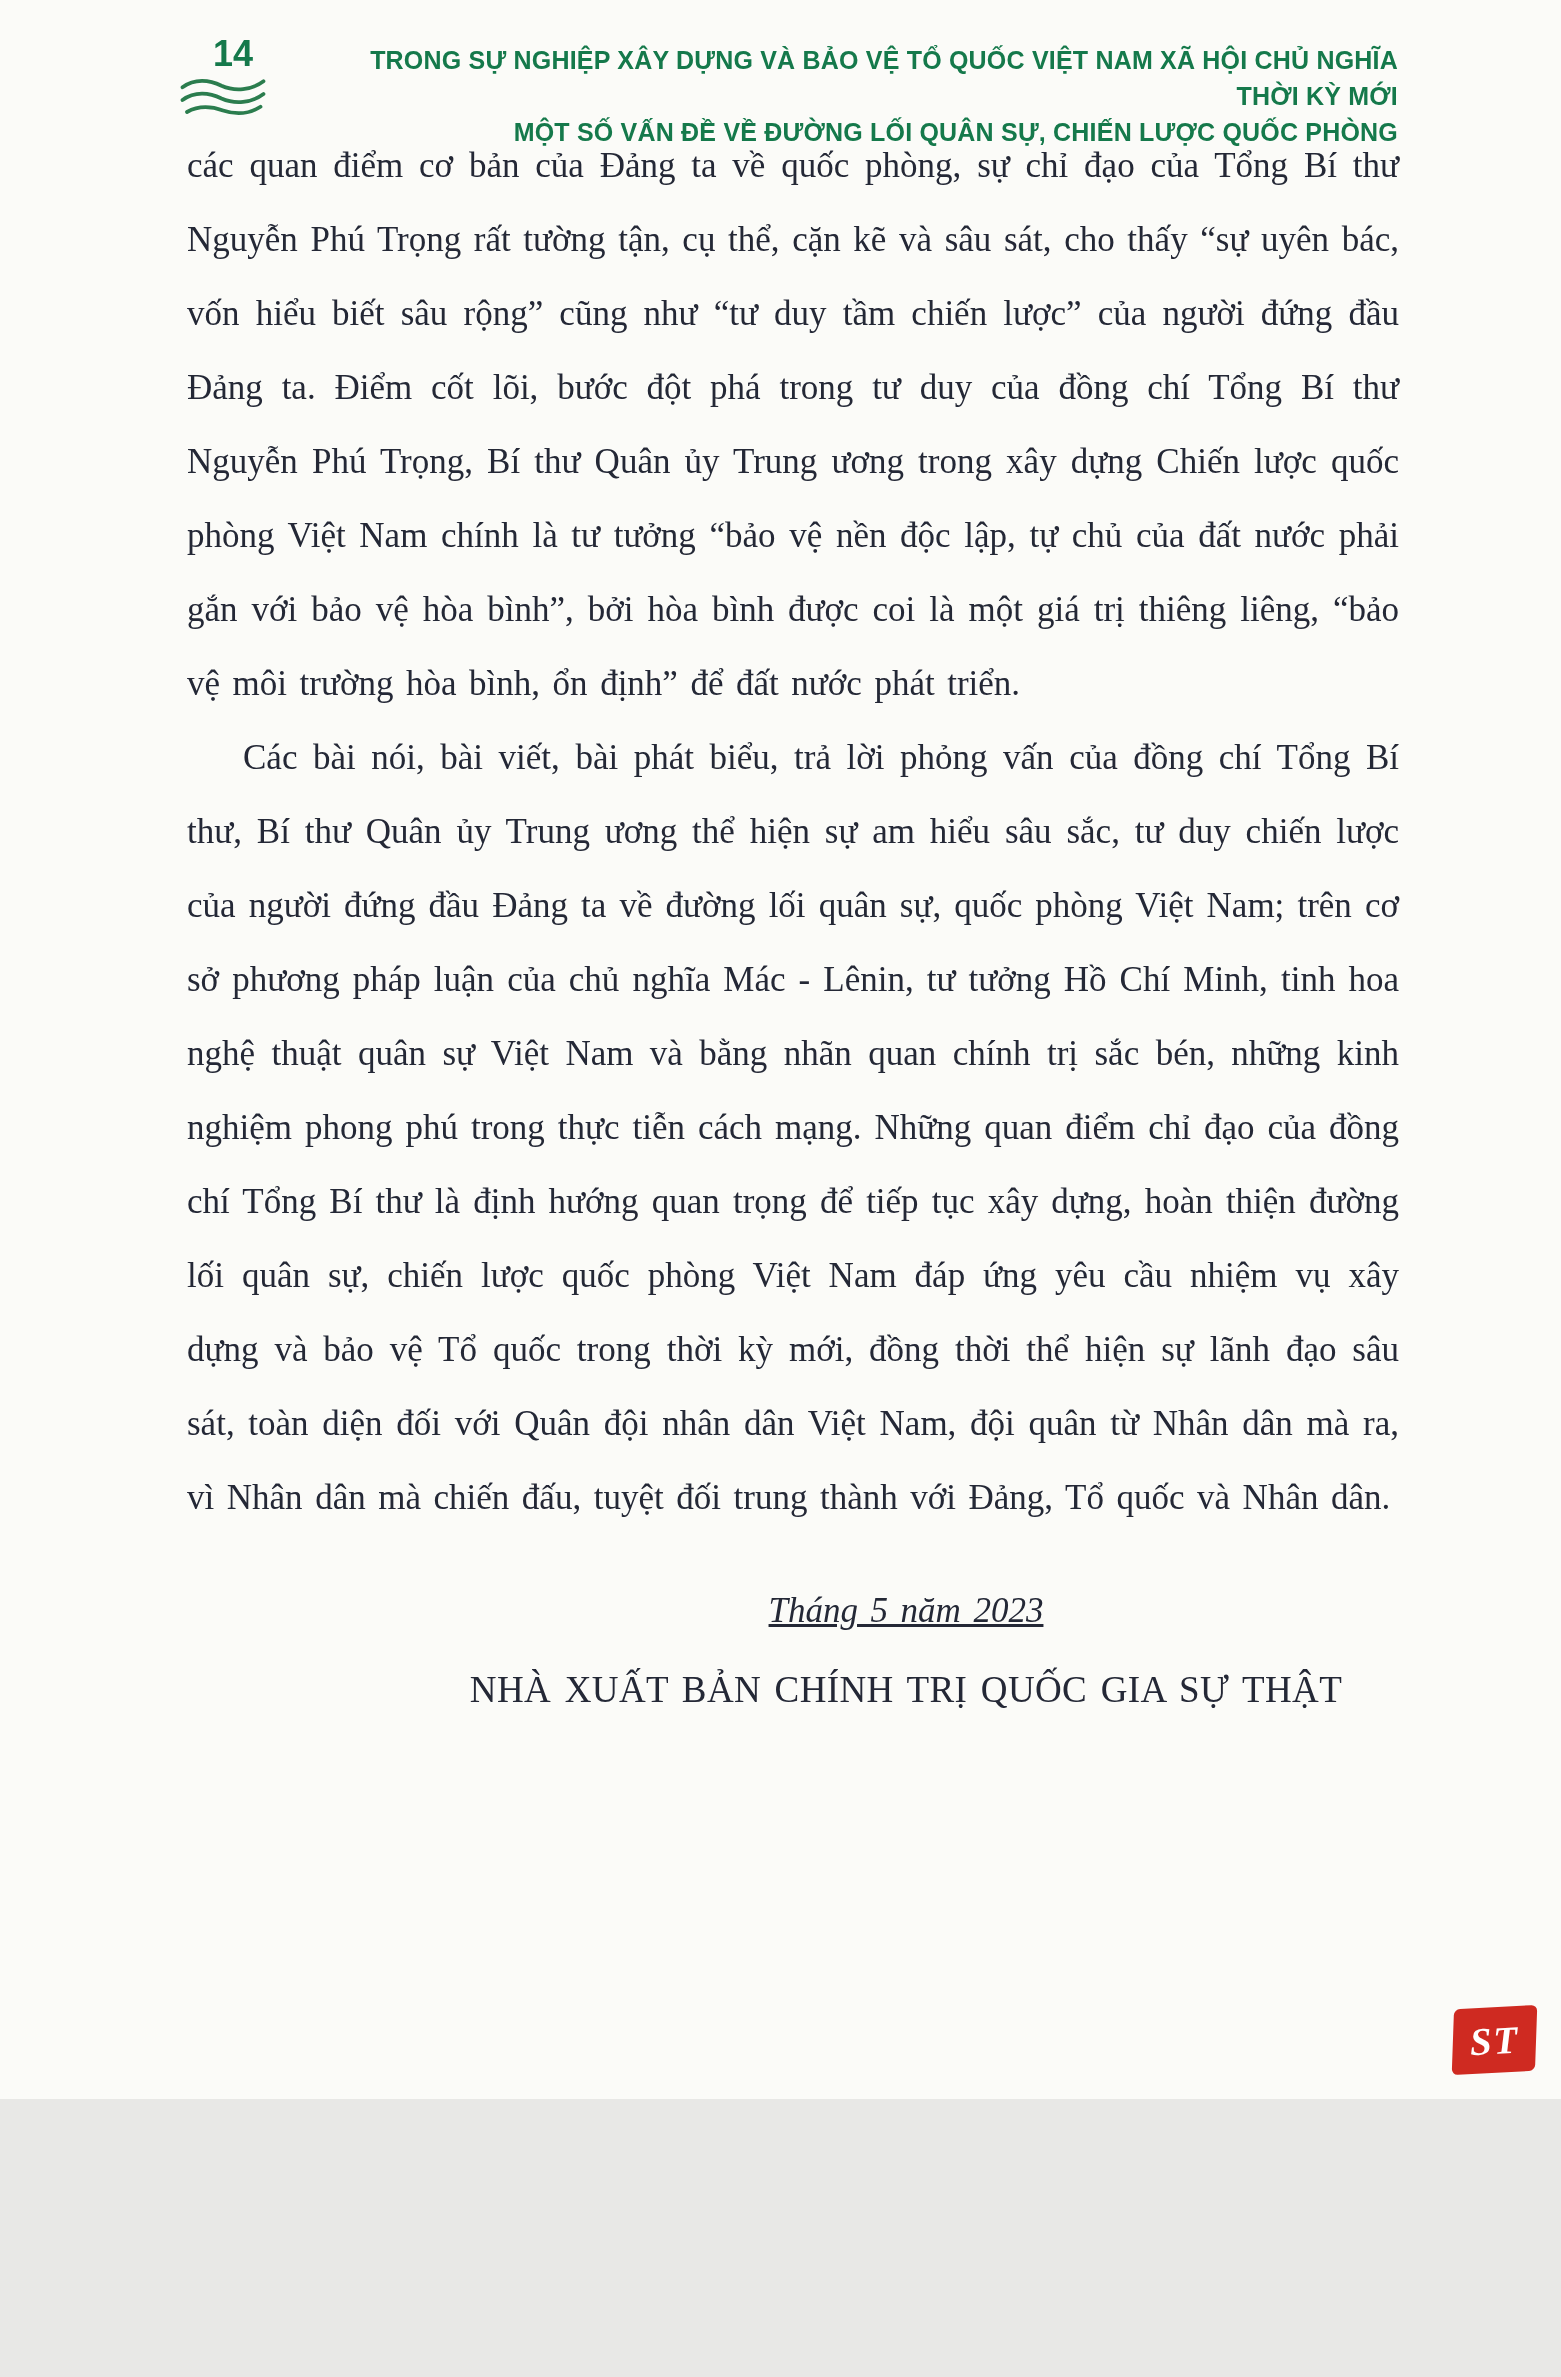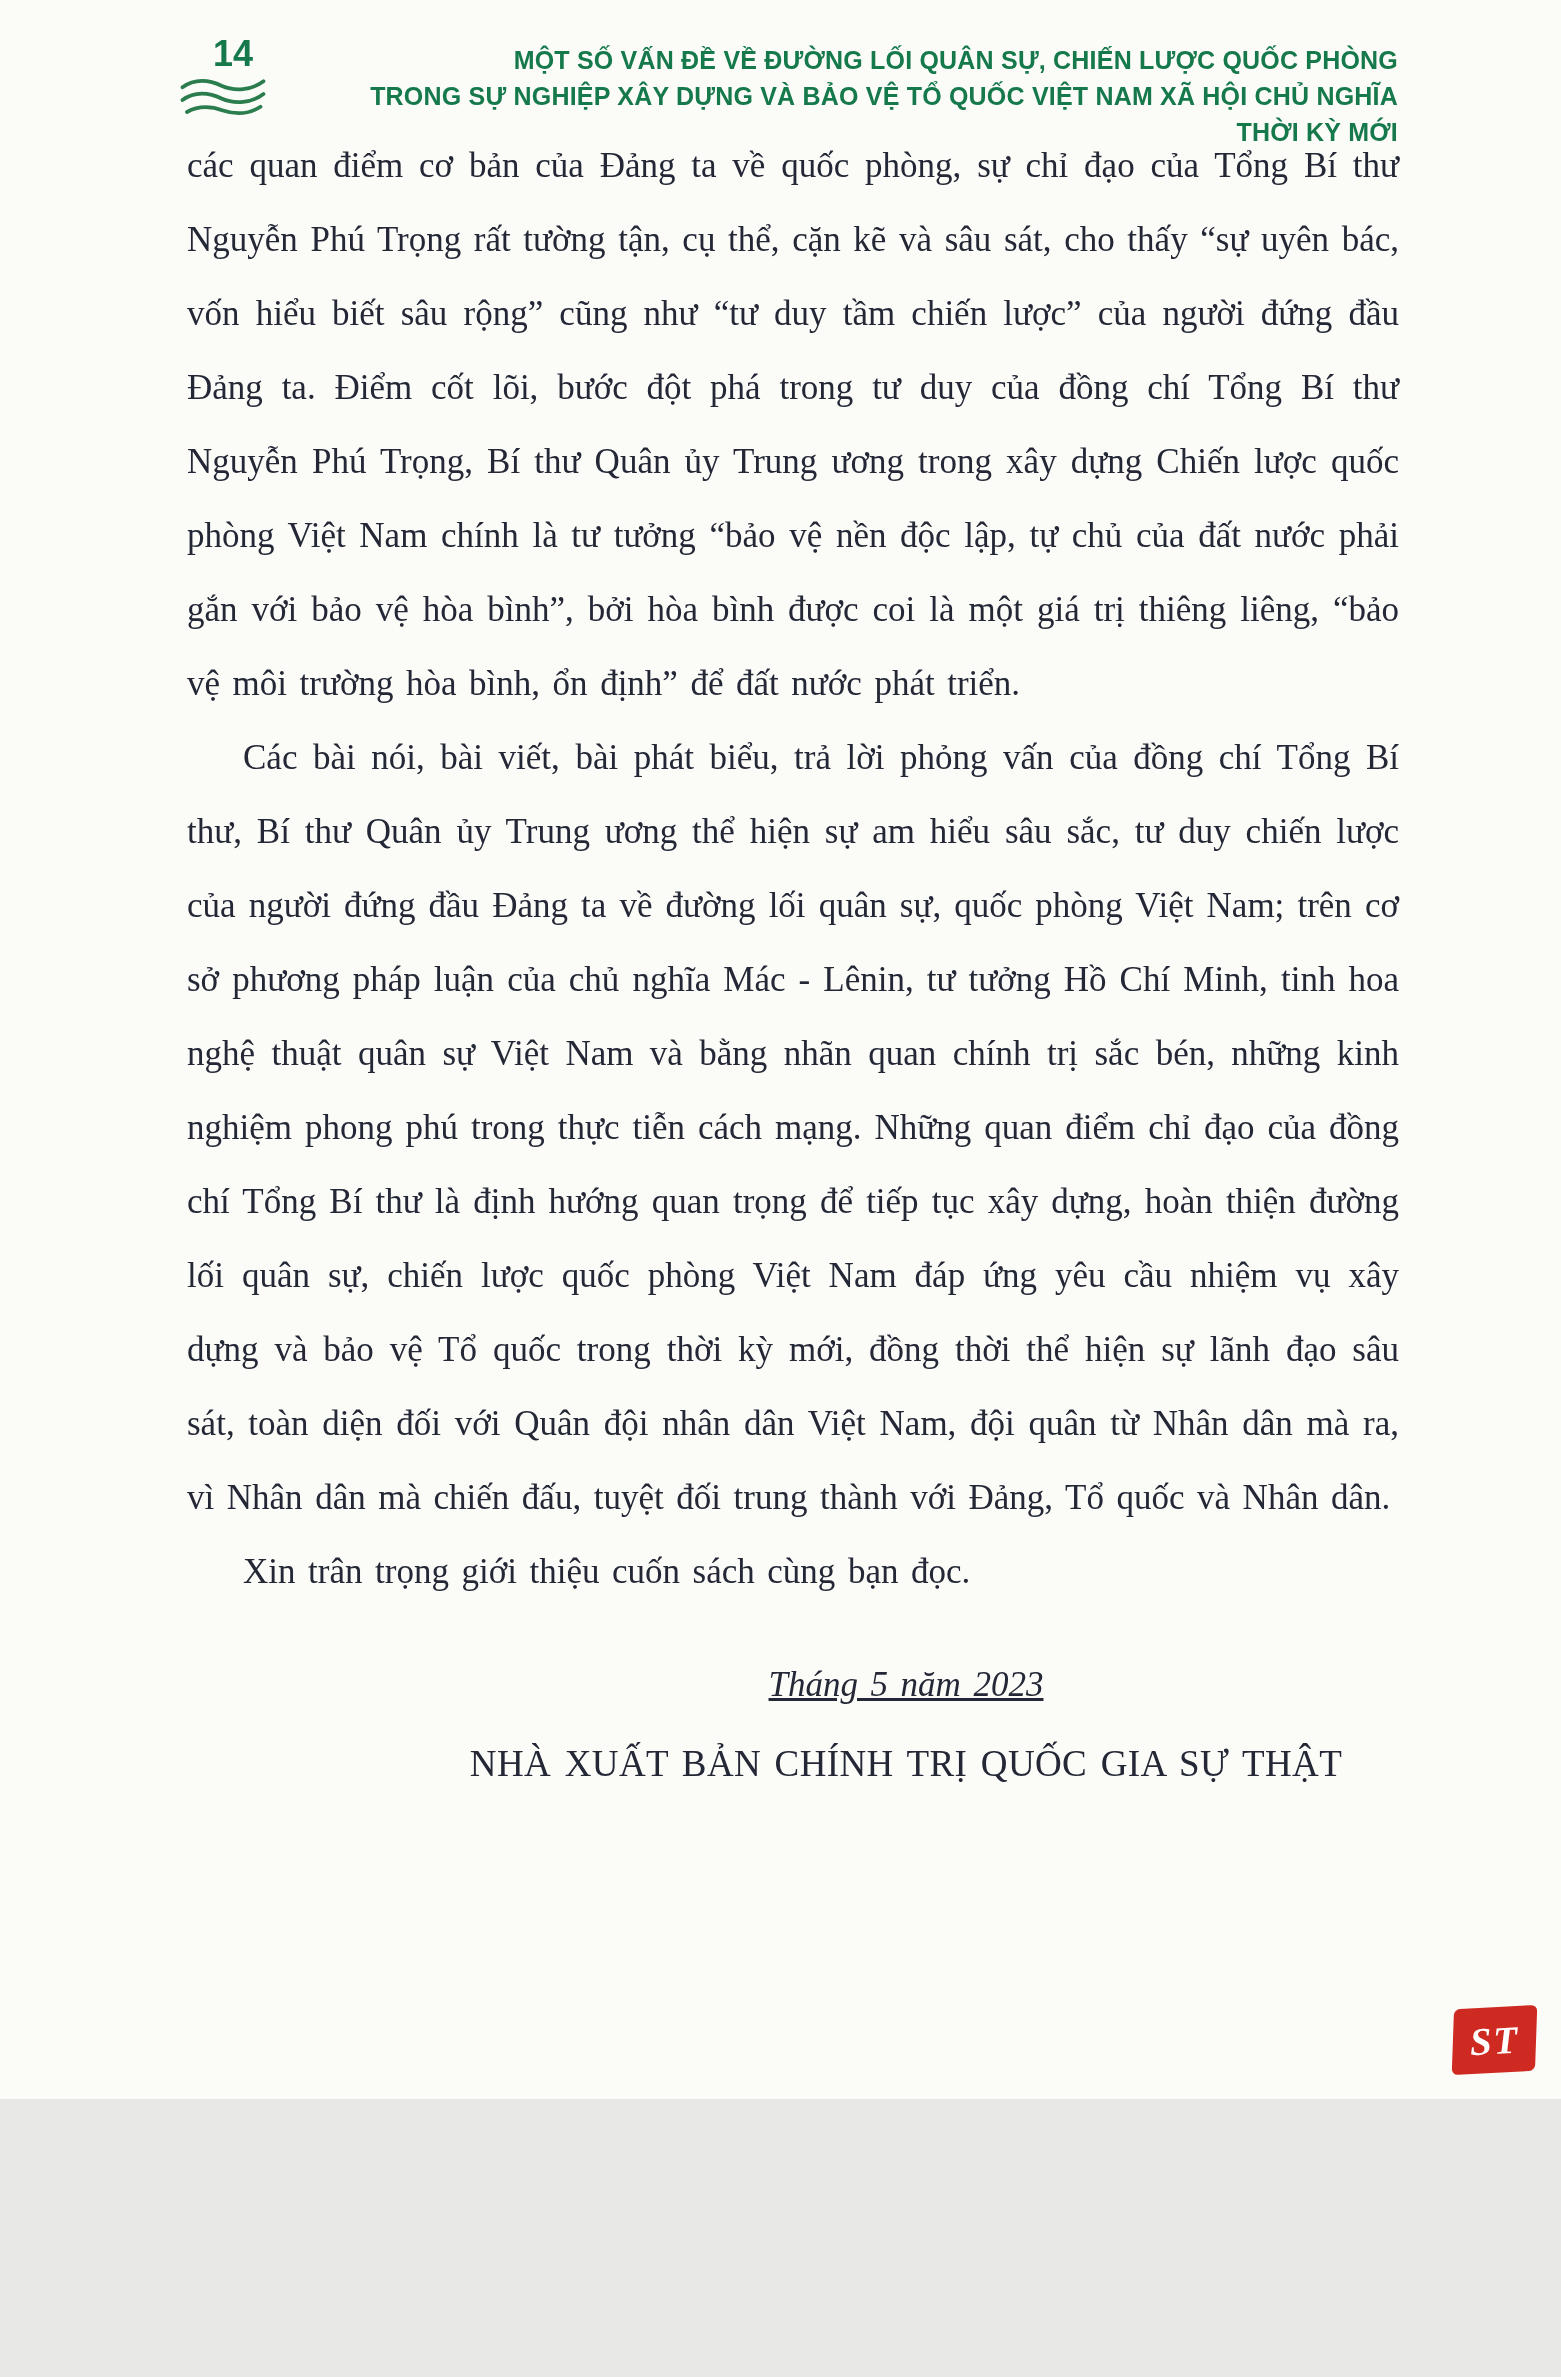--- a/index.html
+++ b/index.html
@@ -81,28 +81,27 @@
 
   <div class="pub-mark">
     <svg width="90" height="44" viewBox="0 0 120 58" fill="none" stroke="#2b7d4e" stroke-width="5" stroke-linecap="round">
       <path d="M6 16 C 22 4, 42 6, 58 14 C 76 22, 98 20, 114 8"></path>
       <path d="M6 33 C 22 21, 42 23, 58 31 C 76 39, 98 37, 114 25"></path>
       <path d="M12 49 C 28 40, 46 42, 60 47 C 78 53, 96 51, 110 42"></path>
     </svg>
   </div>
 
   <div class="running-head">
+    <div>TRONG SỰ NGHIỆP XÂY DỰNG VÀ BẢO VỆ TỔ QUỐC VIỆT NAM XÃ HỘI CHỦ NGHĨA THỜI KỲ MỚI</div>
     <div>MỘT SỐ VẤN ĐỀ VỀ ĐƯỜNG LỐI QUÂN SỰ, CHIẾN LƯỢC QUỐC PHÒNG</div>
-    <div>TRONG SỰ NGHIỆP XÂY DỰNG VÀ BẢO VỆ TỔ QUỐC VIỆT NAM XÃ HỘI CHỦ NGHĨA THỜI KỲ MỚI</div>
   </div>
 
   <main class="body-text">
     <p>các quan điểm cơ bản của Đảng ta về quốc phòng, sự chỉ đạo của Tổng Bí thư Nguyễn Phú Trọng rất tường tận, cụ thể, cặn kẽ và sâu sát, cho thấy “sự uyên bác, vốn hiểu biết sâu rộng” cũng như “tư duy tầm chiến lược” của người đứng đầu Đảng ta. Điểm cốt lõi, bước đột phá trong tư duy của đồng chí Tổng Bí thư Nguyễn Phú Trọng, Bí thư Quân ủy Trung ương trong xây dựng Chiến lược quốc phòng Việt Nam chính là tư tưởng “bảo vệ nền độc lập, tự chủ của đất nước phải gắn với bảo vệ hòa bình”, bởi hòa bình được coi là một giá trị thiêng liêng, “bảo vệ môi trường hòa bình, ổn định” để đất nước phát triển.</p>
     <p class="indent">Các bài nói, bài viết, bài phát biểu, trả lời phỏng vấn của đồng chí Tổng Bí thư, Bí thư Quân ủy Trung ương thể hiện sự am hiểu sâu sắc, tư duy chiến lược của người đứng đầu Đảng ta về đường lối quân sự, quốc phòng Việt Nam; trên cơ sở phương pháp luận của chủ nghĩa Mác - Lênin, tư tưởng Hồ Chí Minh, tinh hoa nghệ thuật quân sự Việt Nam và bằng nhãn quan chính trị sắc bén, những kinh nghiệm phong phú trong thực tiễn cách mạng. Những quan điểm chỉ đạo của đồng chí Tổng Bí thư là định hướng quan trọng để tiếp tục xây dựng, hoàn thiện đường lối quân sự, chiến lược quốc phòng Việt Nam đáp ứng yêu cầu nhiệm vụ xây dựng và bảo vệ Tổ quốc trong thời kỳ mới, đồng thời thể hiện sự lãnh đạo sâu sát, toàn diện đối với Quân đội nhân dân Việt Nam, đội quân từ Nhân dân mà ra, vì Nhân dân mà chiến đấu, tuyệt đối trung thành với Đảng, Tổ quốc và Nhân dân.</p>
-    <p class="indent">Xin trân trọng giới thiệu cuốn sách cùng bạn đọc.</p>
     <p class="date-line">Tháng 5 năm 2023</p>
     <p class="publisher-line">NHÀ XUẤT BẢN CHÍNH TRỊ QUỐC GIA SỰ THẬT</p>
   </main>
 
   <div class="st-logo">
     <span>ST</span>
   </div>
 
 </div>
 

